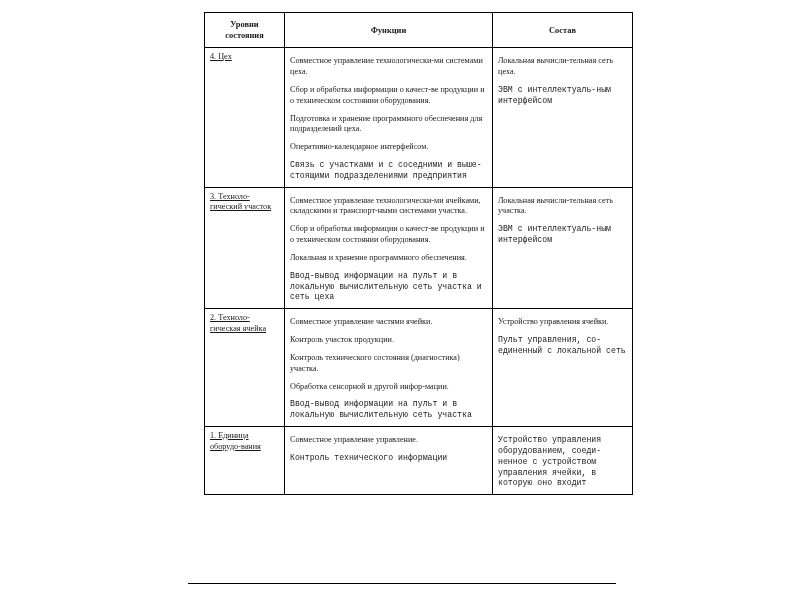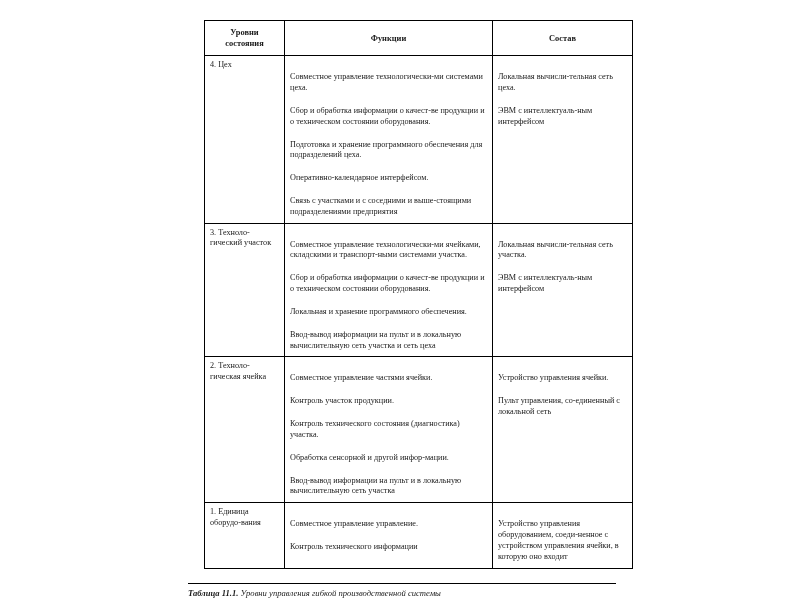--- a/index.html
+++ b/index.html
@@ -16,21 +16,21 @@
   }
   .page {
     position: relative;
     width: 800px;
     height: 600px;
     box-sizing: border-box;
   }
   .table-wrap {
     position: absolute;
     left: 188px;
-    top: 20px;
+    top: 12px;
     width: 428px;
     padding-left: 16px;
   }
   table.grid {
     border-collapse: collapse;
     width: 428px;
     table-layout: fixed;
     background: #fff;
   }
   table.grid td, table.grid th {
@@ -50,26 +50,28 @@
     padding-bottom: 6px;
     vertical-align: middle;
   }
   col.c1 { width: 80px; }
   col.c2 { width: 208px; }
   col.c3 { width: 140px; }
 
   .lvl-cell {
     font-size: 8.2px;
     line-height: 1.34;
+    text-decoration: underline;
   }
   .fn-list p, .comp-list p {
-    margin: 12px 0 7px 0;
+    margin: 4px 0 7px 0;
   }
   .fn-list p:last-child, .comp-list p:last-child {
     margin-bottom: 0;
+    font-family: Liberation Mono, monospace;
   }
   .caption {
     position: absolute;
     left: 188px;
     top: 588px;
     width: 470px;
     font-family: "Liberation Serif", serif;
     font-style: italic;
     font-size: 8.6px;
     white-space: nowrap;
@@ -180,18 +182,14 @@
             </div>
           </td>
         </tr>
 
       </tbody>
     </table>
   </div>
 
   <div class="rule"></div>
 
-  <div class="caption">
-    <span class="cap-label">Таблица 11.1.</span>
-    <span>Уровни управления гибкой производственной системы</span>
-  </div>
 
 </div>
 
 </body></html>

